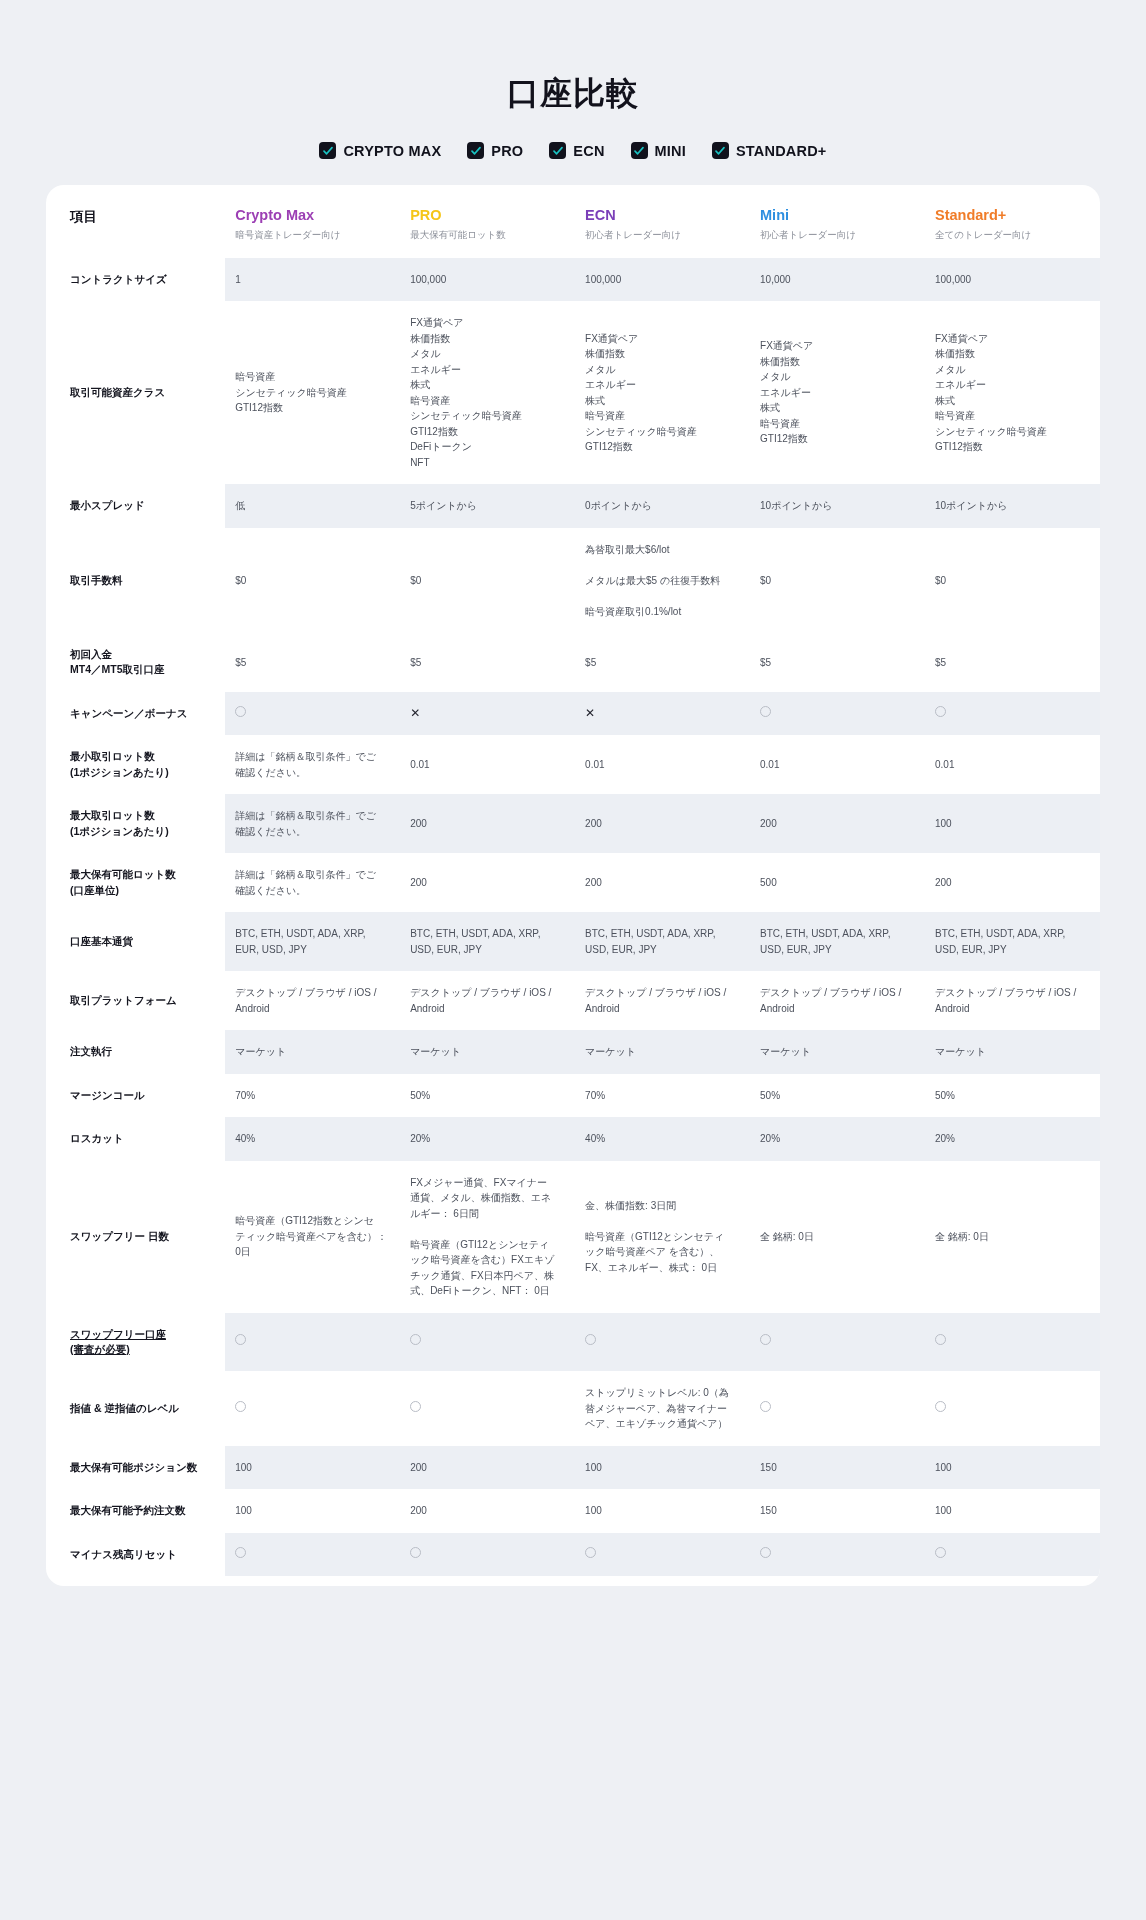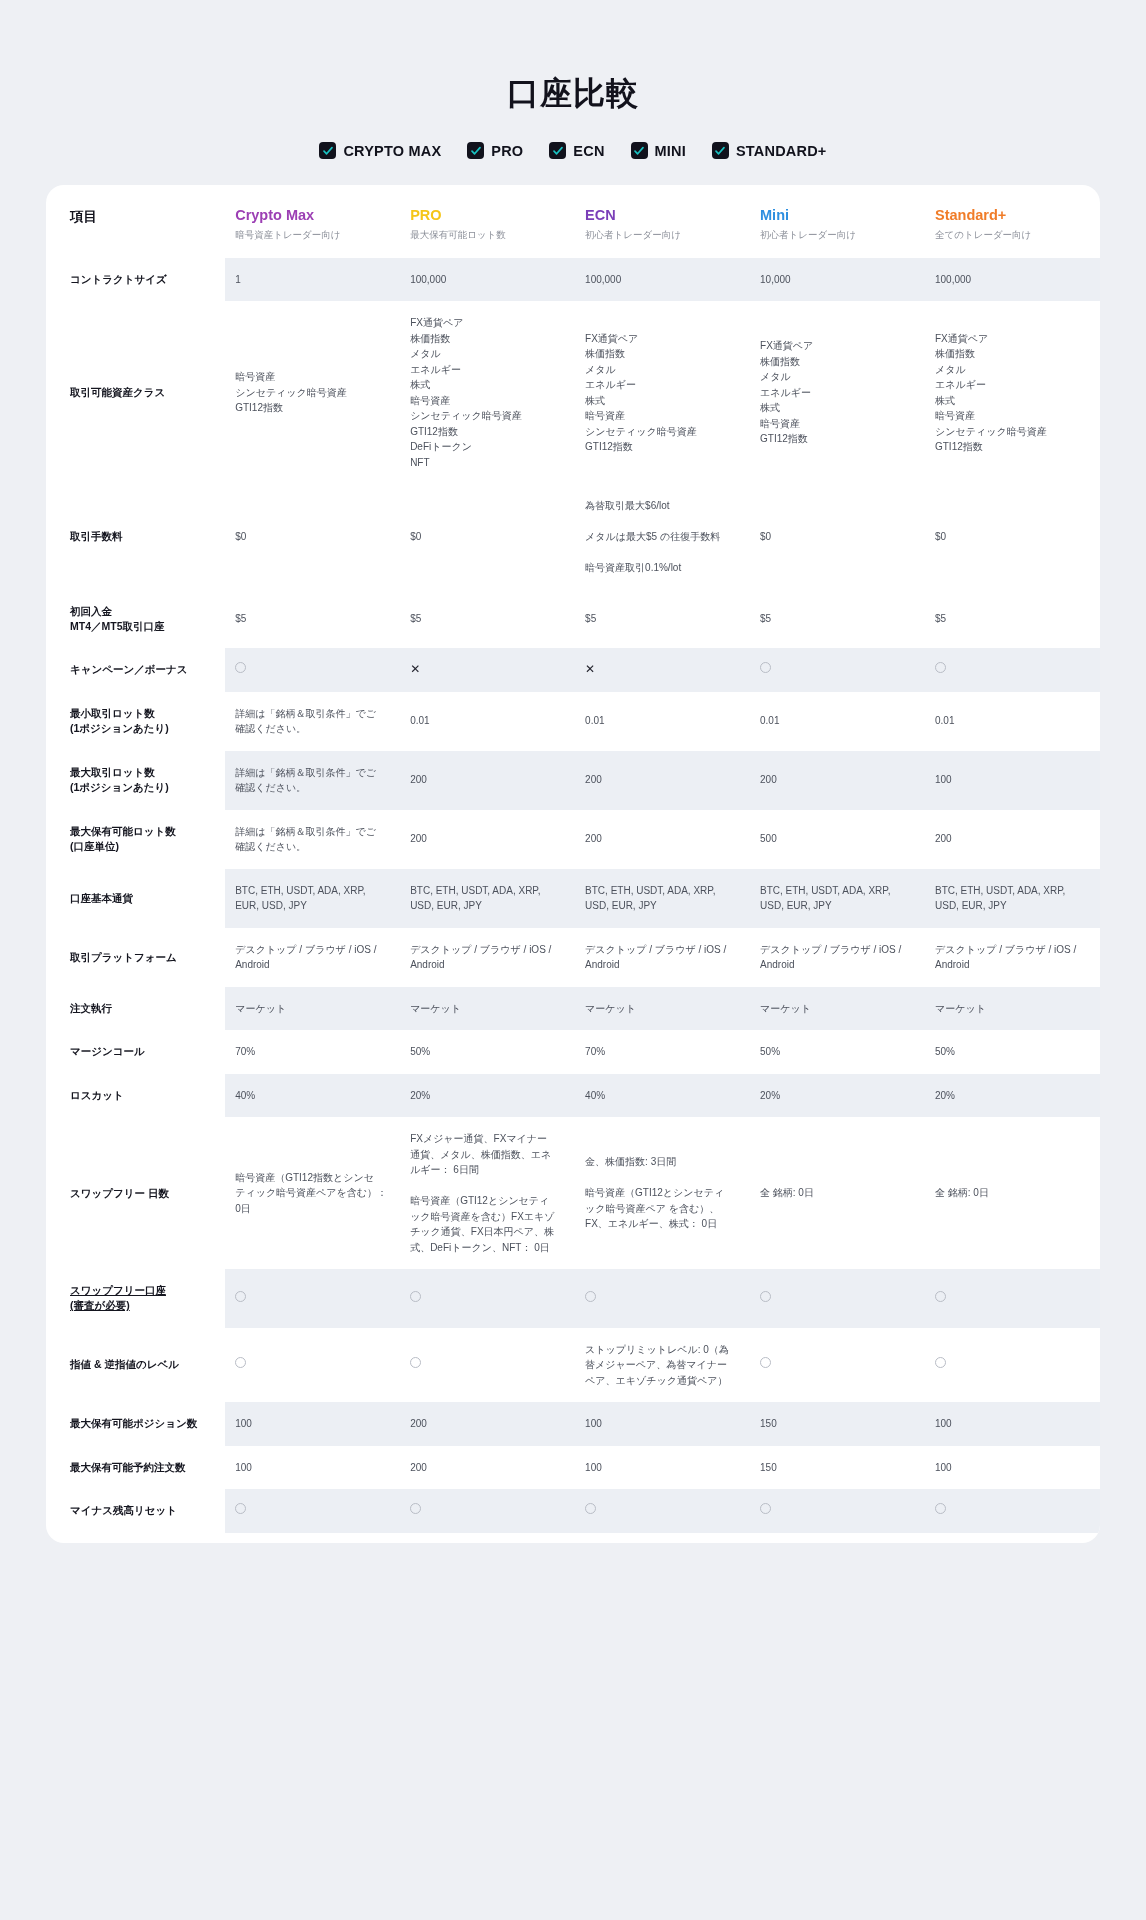--- a/index.html
+++ b/index.html
@@ -261,20 +261,28 @@
 GTI12指数</td>
             <td>FX通貨ペア
 株価指数
 メタル
 エネルギー
 株式
 暗号資産
 シンセティック暗号資産
 GTI12指数</td>
           </tr>
+          <tr class="shade">
+            <td class="label">最小スプレッド</td>
+            <td>低</td>
+            <td>5ポイントから</td>
+            <td>0ポイントから</td>
+            <td>10ポイントから</td>
+            <td>10ポイントから</td>
+          </tr>
           <tr>
             <td class="label">取引手数料</td>
             <td>$0</td>
             <td>$0</td>
             <td>為替取引最大$6/lot
 
 メタルは最大$5 の往復手数料
 
 暗号資産取引0.1%/lot</td>
             <td>$0</td>

